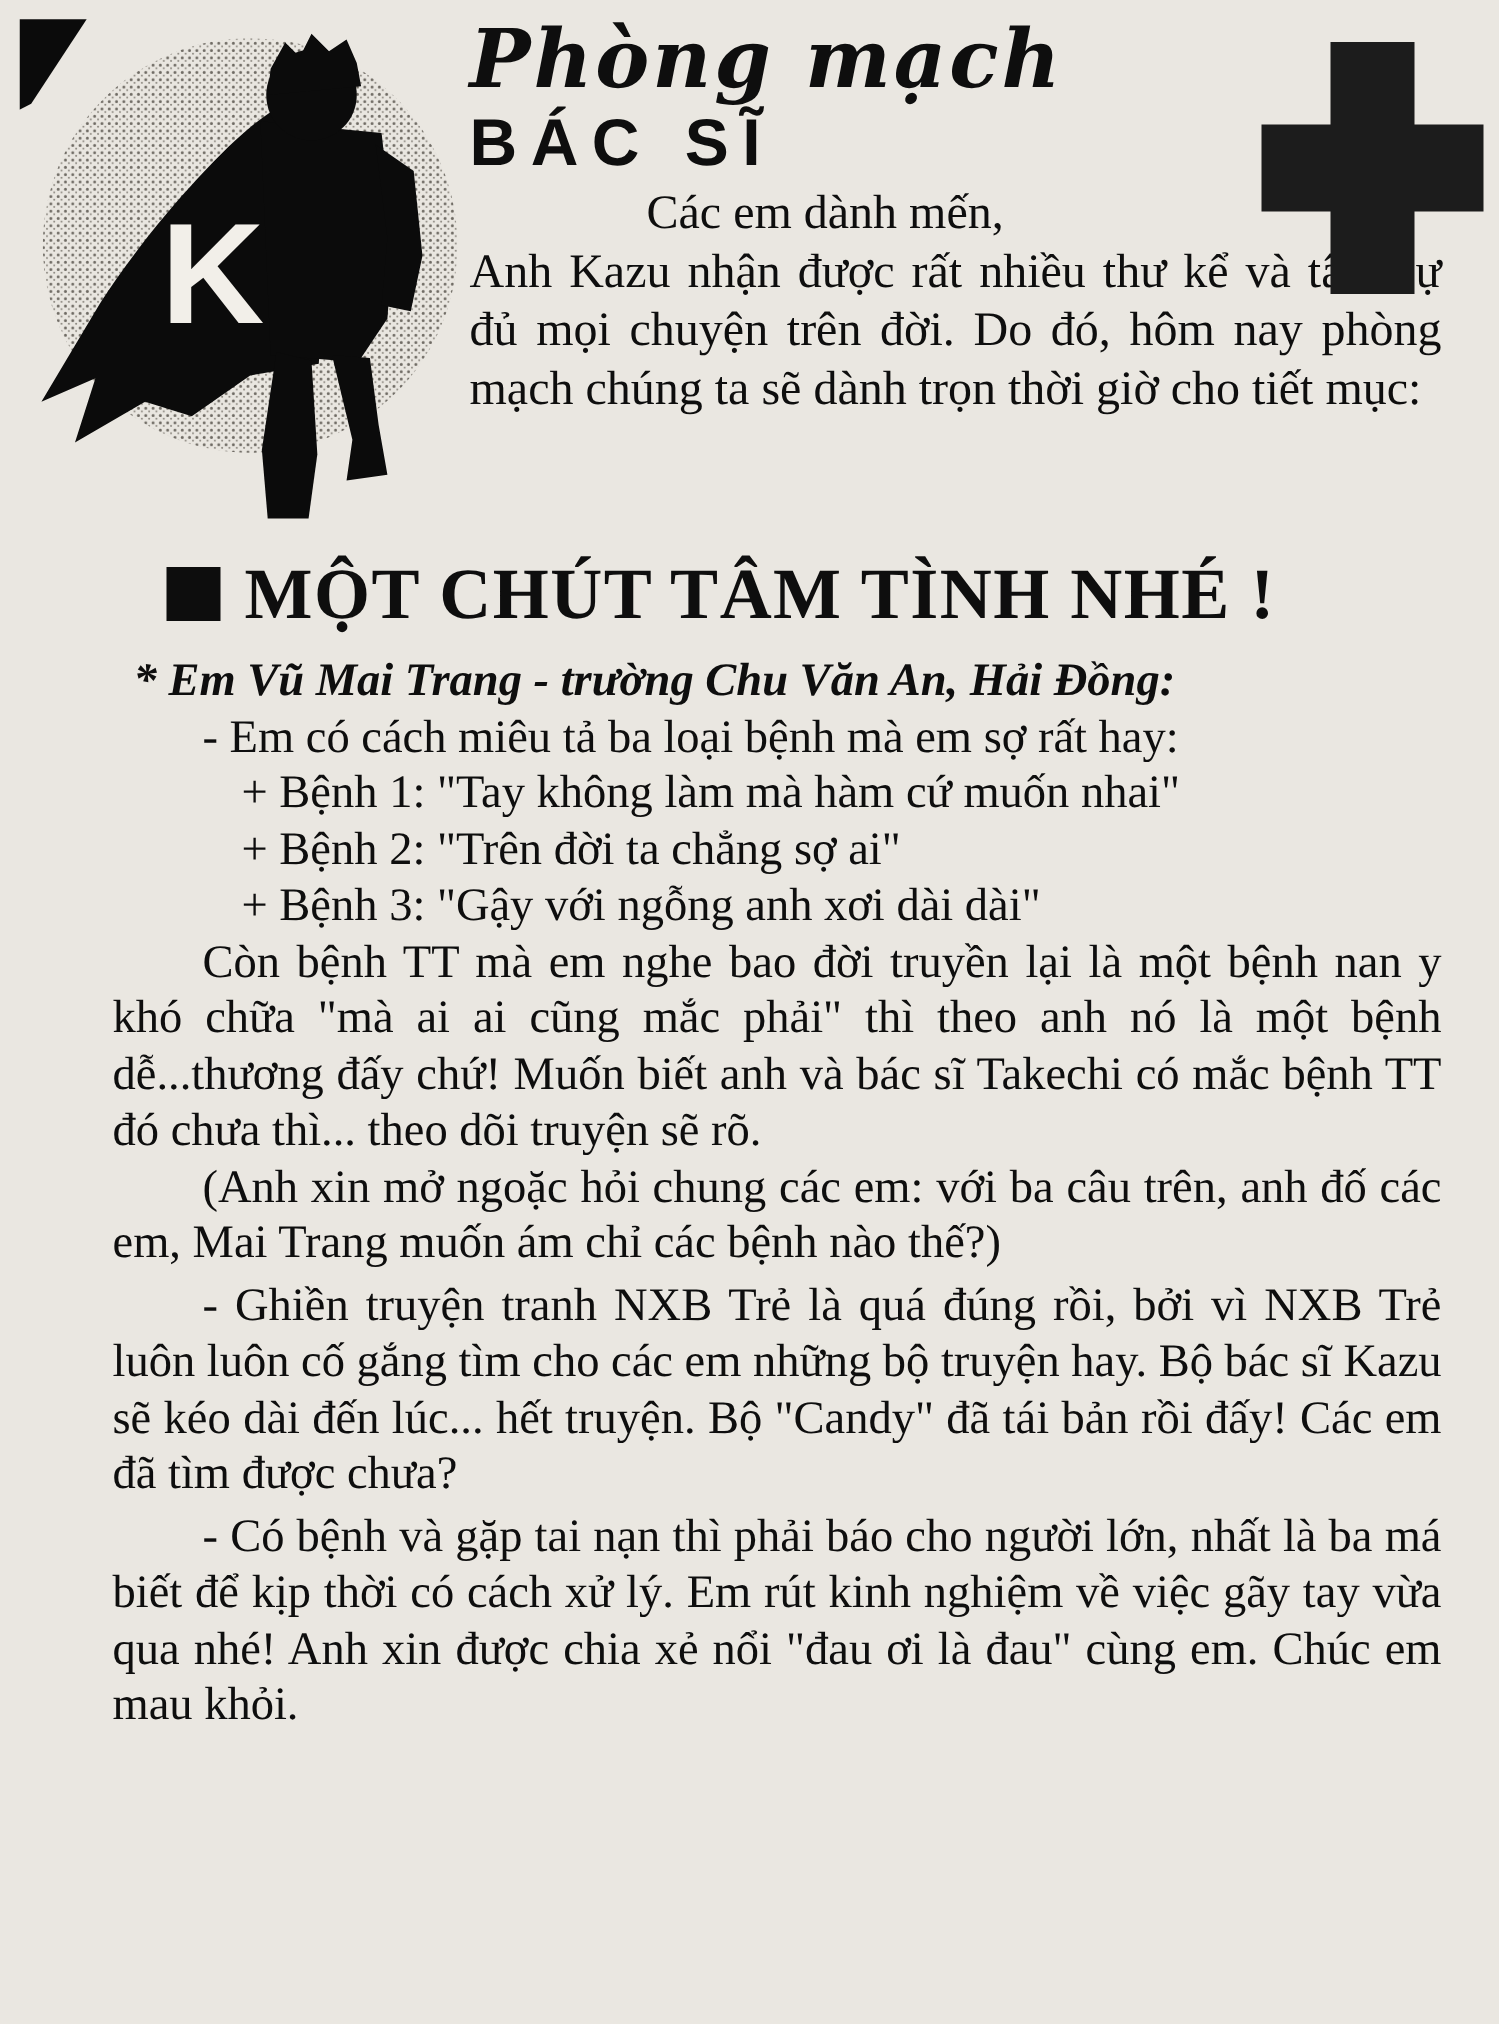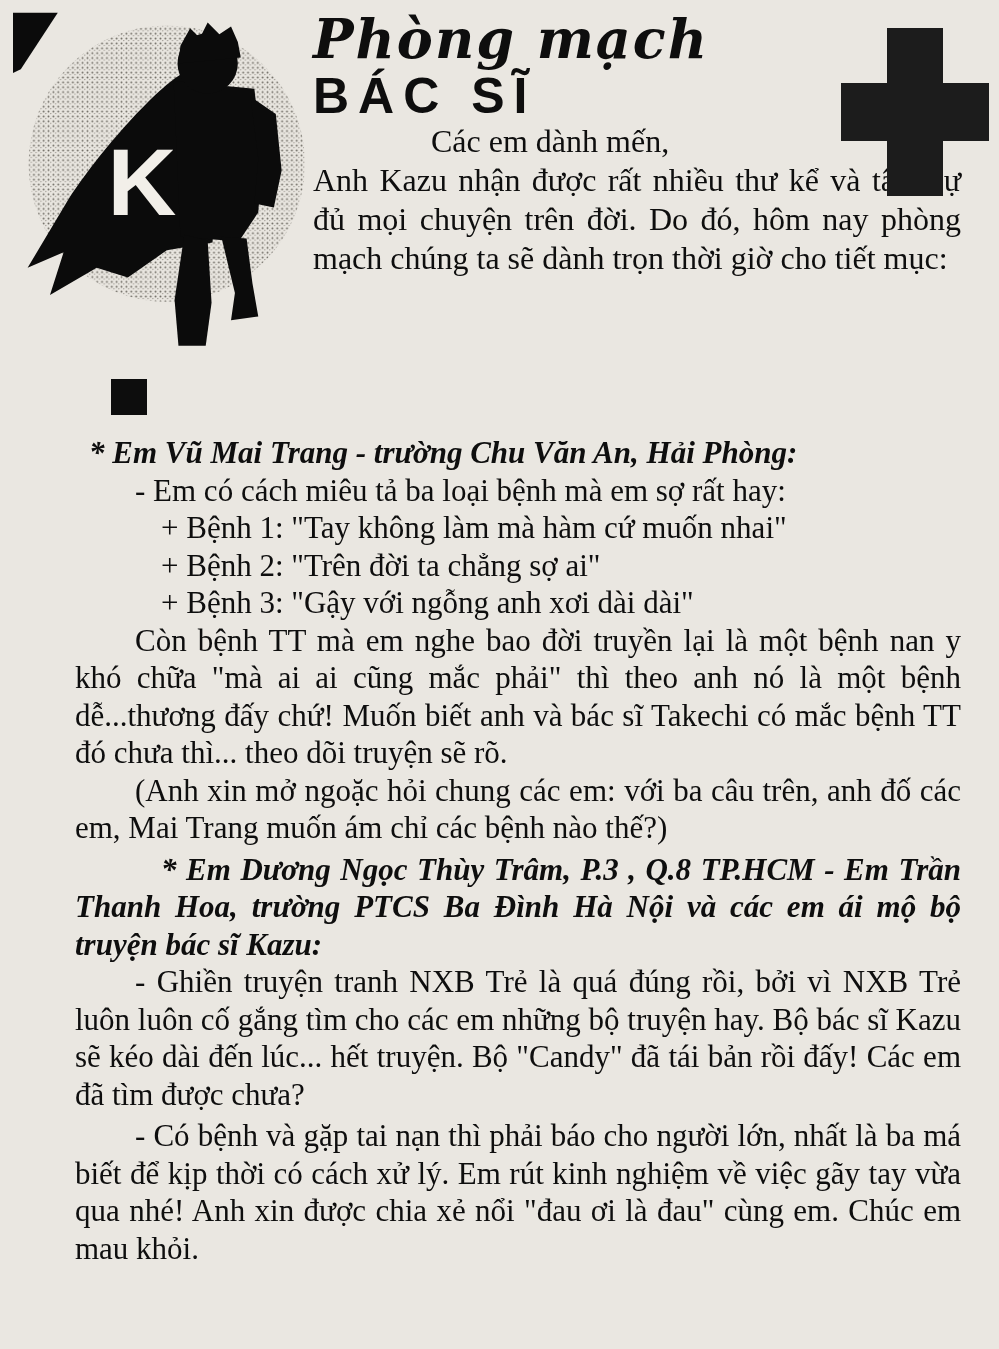--- a/index.html
+++ b/index.html
@@ -29,21 +29,21 @@
   .cross .bar-v{position:absolute;left:50%;top:0;transform:translateX(-50%);width:56px;height:100%;background:#1c1c1c;}
   .cross .bar-h{position:absolute;top:50%;left:0;transform:translateY(-50%);width:100%;height:58px;background:#1c1c1c;}
   .titles{margin-right:150px;text-align:left;}
   .script-title{
     font-family:"DejaVu Serif",serif;
     font-style:italic;font-weight:bold;
     font-size:54px;line-height:62px;letter-spacing:2px;
   }
   .subtitle{
     font-family:"Liberation Sans",sans-serif;
-    font-weight:bold;font-size:50px;line-height:52px;letter-spacing:9px;
+    font-weight:bold;font-size:44px;line-height:52px;letter-spacing:9px;
   }
   .kazu{
     font-family:"Liberation Sans",sans-serif;
     font-weight:bold;font-size:122px;line-height:106px;letter-spacing:-5px;
   }
   .intro-salutation{
     font-size:32px;line-height:39px;
     text-indent:118px;
   }
   .intro-body{
@@ -107,36 +107,35 @@
   </div>
 
   <div class="titles">
     <div class="script-title">Phòng mạch</div>
     <div class="subtitle">BÁC SĨ</div>
   </div>
 
   <div class="intro-salutation">Các em dành mến,</div>
   <div class="intro-body">Anh Kazu nhận được rất nhiều thư kể và tâm sự đủ mọi chuyện trên đời. Do đó, hôm nay phòng mạch chúng ta sẽ dành trọn thời giờ cho tiết mục:</div>
 
-  <div class="section-heading"><span class="square-bullet"></span></div>
+  <div class="section-heading"><span class="square-bullet"></span><span>MỘT CHÚT TÂM TÌNH NHÉ !</span></div>
 
   <div class="letters">
 
     <div class="letter">
-      <div class="sender ind-xs">* Em Vũ Mai Trang - trường Chu Văn An, Hải Phòng:</div>
+      <div class="sender ind-xs">* Em Vũ Mai Trang - trường Chu Văn An, Hải Đồng:</div>
       <div class="ln">- Em có cách miêu tả ba loại bệnh mà em sợ rất hay:</div>
       <div class="ln2">+ Bệnh 1: "Tay không làm mà hàm cứ muốn nhai"</div>
       <div class="ln2">+ Bệnh 2: "Trên đời ta chẳng sợ ai"</div>
       <div class="ln2">+ Bệnh 3: "Gậy với ngỗng anh xơi dài dài"</div>
       <div class="p ind-lg">Còn bệnh TT mà em nghe bao đời truyền lại là một bệnh nan y khó chữa "mà ai ai cũng mắc phải" thì theo anh nó là một bệnh dễ...thương đấy chứ! Muốn biết anh và bác sĩ Takechi có mắc bệnh TT đó chưa thì... theo dõi truyện sẽ rõ.</div>
       <div class="p">(Anh xin mở ngoặc hỏi chung các em: với ba câu trên, anh đố các em, Mai Trang muốn ám chỉ các bệnh nào thế?)</div>
     </div>
 
     <div class="letter">
-      <div class="sender ind-lg">* Em Dương Ngọc Thùy Trâm, P.3 , Q.8 TP.HCM - Em Trần Thanh Hoa, trường PTCS Ba Đình Hà Nội và các em ái mộ bộ truyện bác sĩ Kazu:</div>
       <div class="p ind-lg">- Ghiền truyện tranh NXB Trẻ là quá đúng rồi, bởi vì NXB Trẻ luôn luôn cố gắng tìm cho các em những bộ truyện hay. Bộ bác sĩ Kazu sẽ kéo dài đến lúc... hết truyện. Bộ "Candy" đã tái bản rồi đấy! Các em đã tìm được chưa?</div>
     </div>
 
     <div class="letter">
       <div class="p">- Có bệnh và gặp tai nạn thì phải báo cho người lớn, nhất là ba má biết để kịp thời có cách xử lý. Em rút kinh nghiệm về việc gãy tay vừa qua nhé! Anh xin được chia xẻ nổi "đau ơi là đau" cùng em. Chúc em mau khỏi.</div>
     </div>
 
   </div>
 </div>
 

